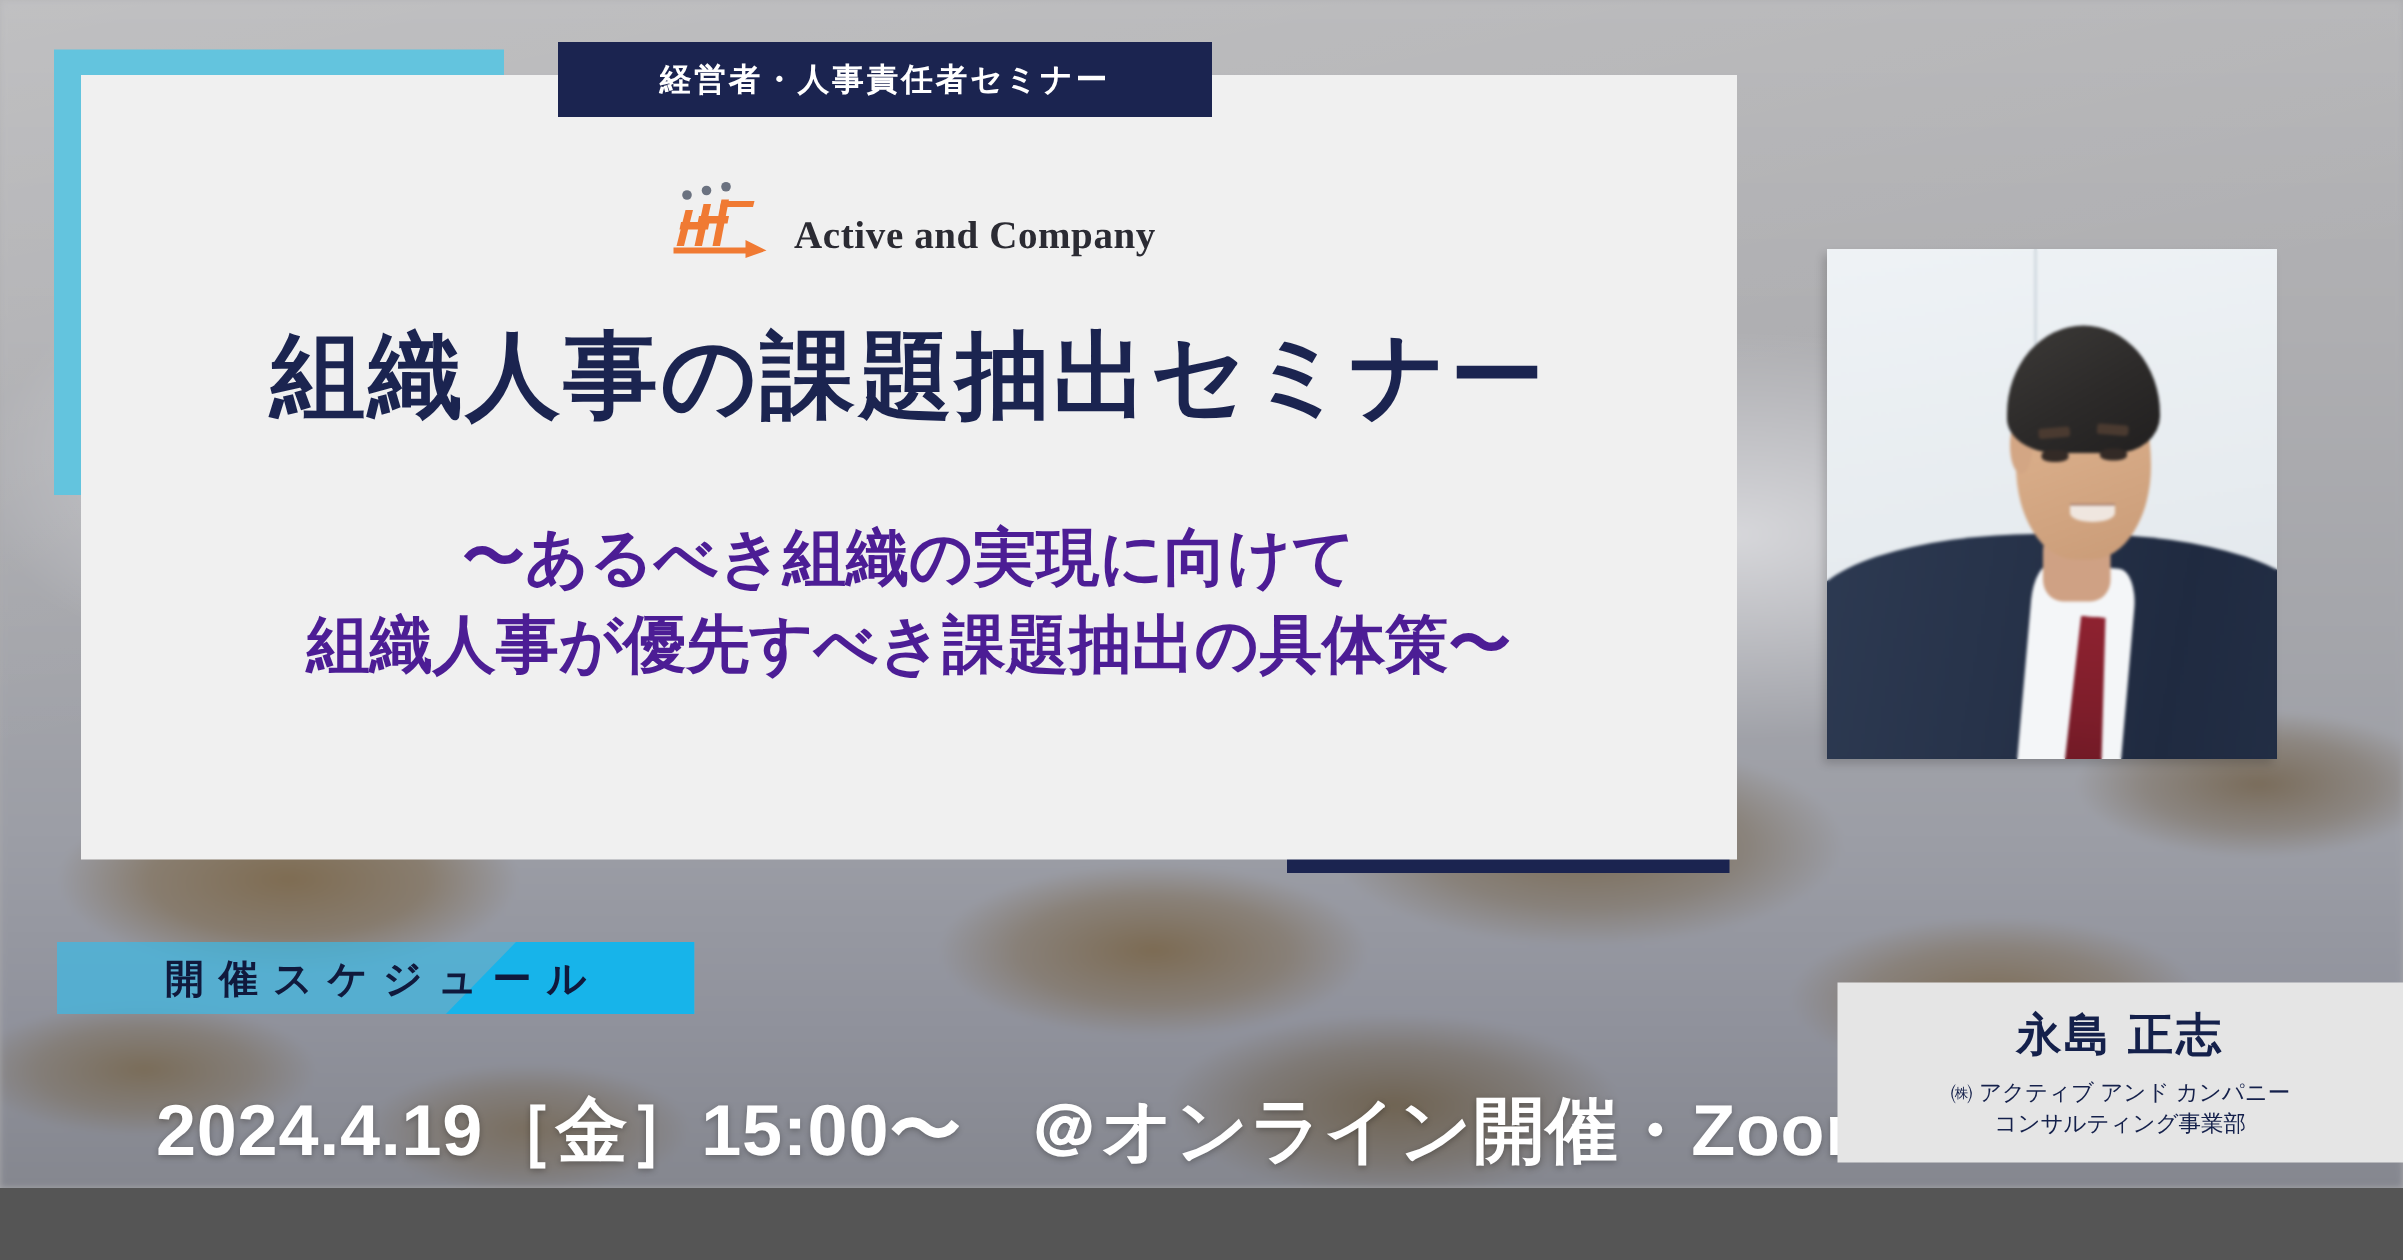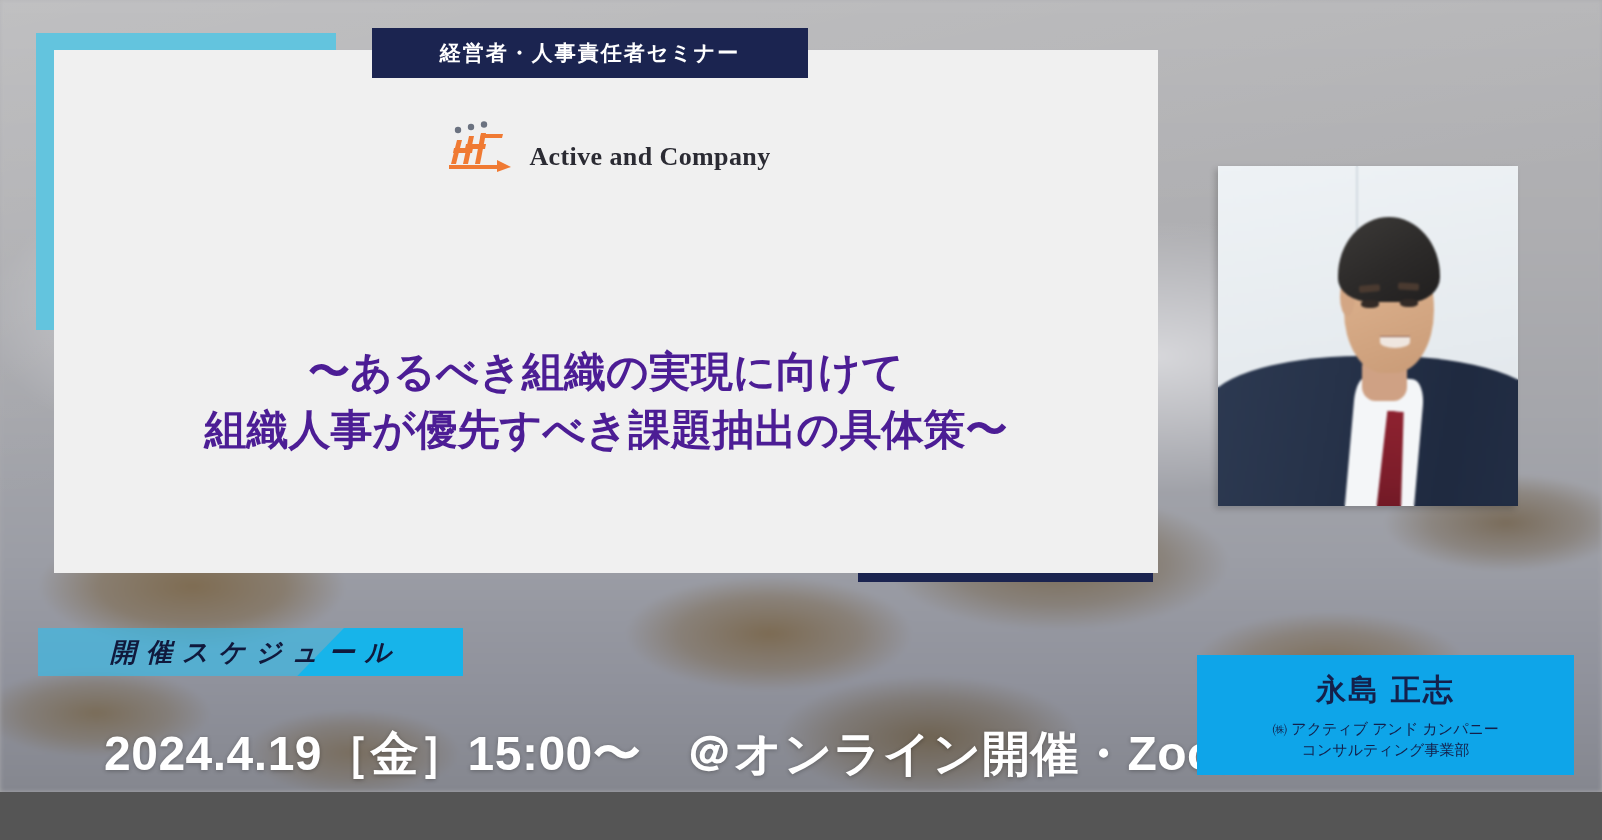--- a/index.html
+++ b/index.html
@@ -288,21 +288,20 @@
     inset: 0;
     display: flex;
     align-items: center;
     justify-content: center;
     color: #10193c;
     font-size: 26px;
     font-weight: bold;
     letter-spacing: 10px;
     text-indent: 10px;
     white-space: nowrap;
-    font-style: italic;
   }
 
   
   .datetime-row {
     position: absolute;
     left: 104px;
     top: 722px;
     display: flex;
     align-items: baseline;
     gap: 44px;
@@ -312,25 +311,25 @@
     color: #ffffff;
     font-size: 48px;
     font-weight: bold;
     letter-spacing: .5px;
     text-shadow: 0 1px 4px rgba(0,0,0,.28);
   }
 
   
   .speaker-card {
     position: absolute;
-    left: 1197px;
+    left: 1225px;
     top: 655px;
     width: 377px;
     height: 120px;
-    background: #0ea5e9;
+    background: #e5e5e5;
     display: flex;
     flex-direction: column;
     align-items: center;
     justify-content: center;
     gap: 7px;
   }
   .sp-name {
     color: #14204b;
     font-size: 30px;
     font-weight: bold;
@@ -372,20 +371,21 @@
       <path d="M34 44 L40 13 L45 13 L39 44 Z" fill="#f07a33"></path>
       <path d="M13 28 L32 28 L31 33 L12 33 Z" fill="#f07a33"></path>
       <path d="M25 24 L45 24 L44 29 L24 29 Z" fill="#f07a33"></path>
       <path d="M40 14 L62 14 L61 18 L39 18 Z" fill="#f07a33"></path>
       <path d="M8 45 L58 45 L58 49 L8 49 Z" fill="#f07a33"></path>
       <path d="M56 40 L70 47 L56 52 Z" fill="#f07a33"></path>
     </svg>
     <span class="logo-word">Active and Company</span>
   </div>
 
+  <div class="title">組織人事の課題抽出セミナー</div>
 
   <div class="subtitle">
     <div>〜あるべき組織の実現に向けて</div>
     <div>組織人事が優先すべき課題抽出の具体策〜</div>
   </div>
 
   <div class="portrait">
     <div class="p-wall"></div>
     <div class="p-body"></div>
     <div class="p-shirt"></div>

